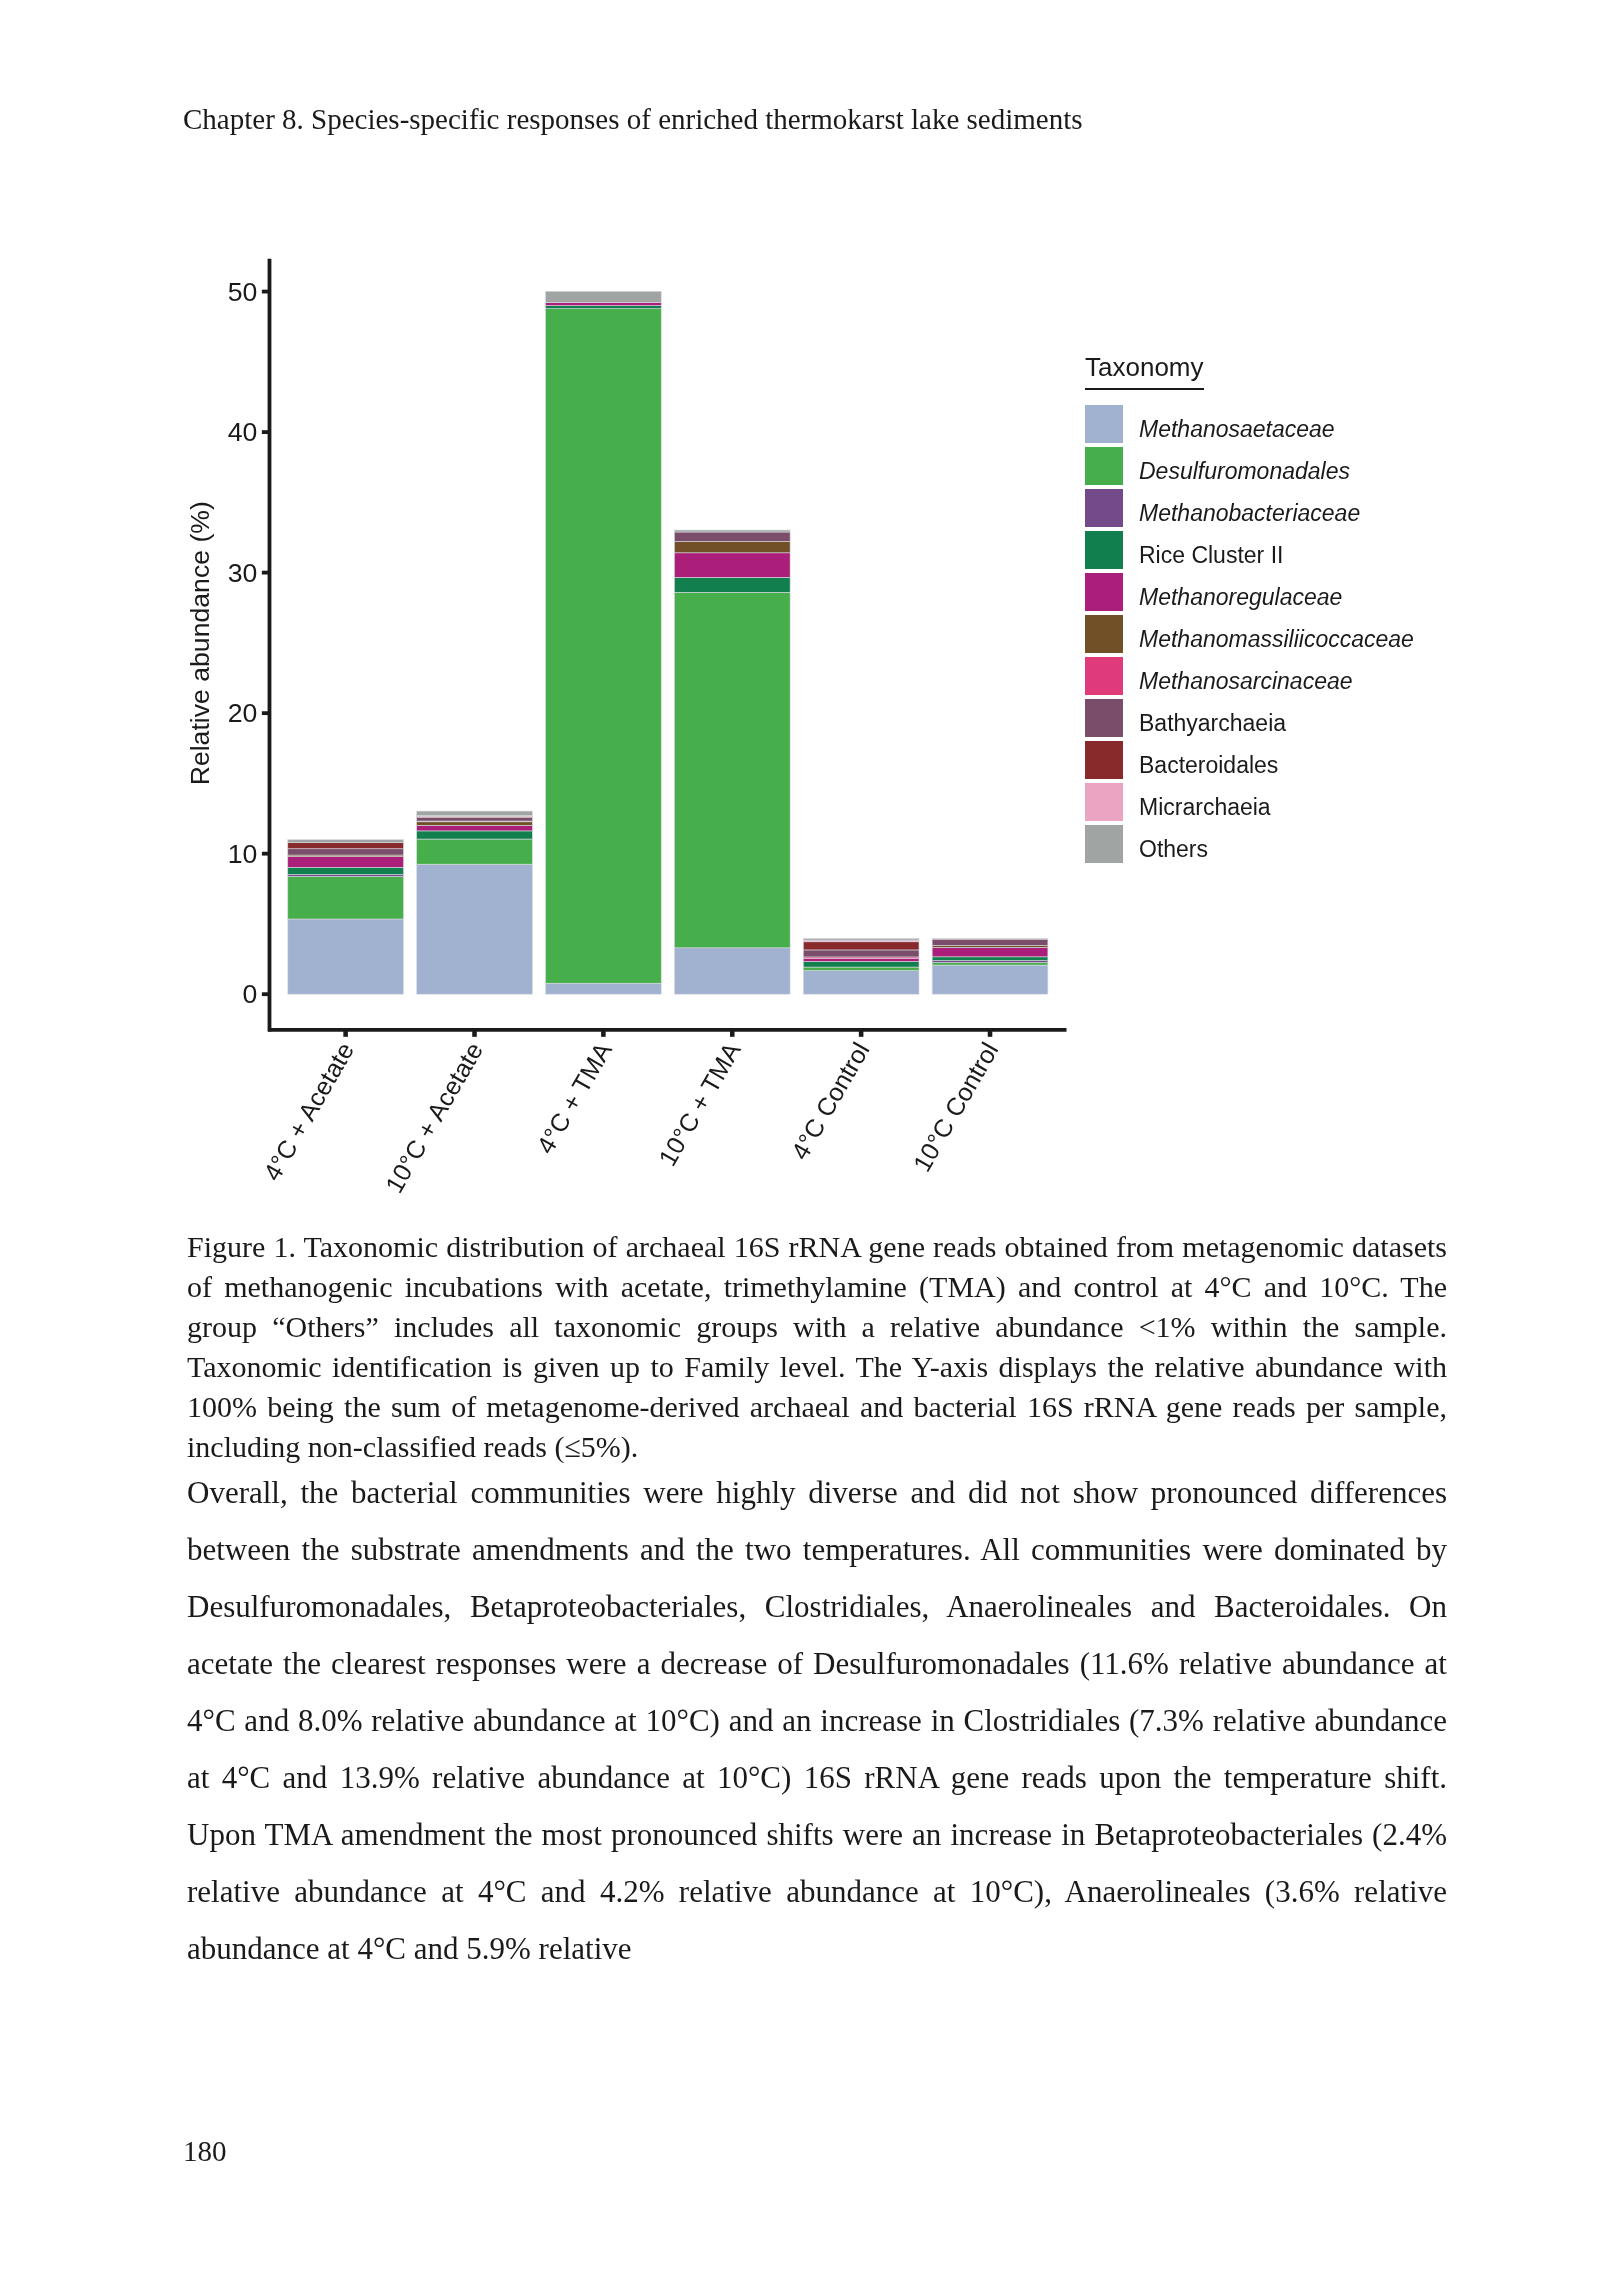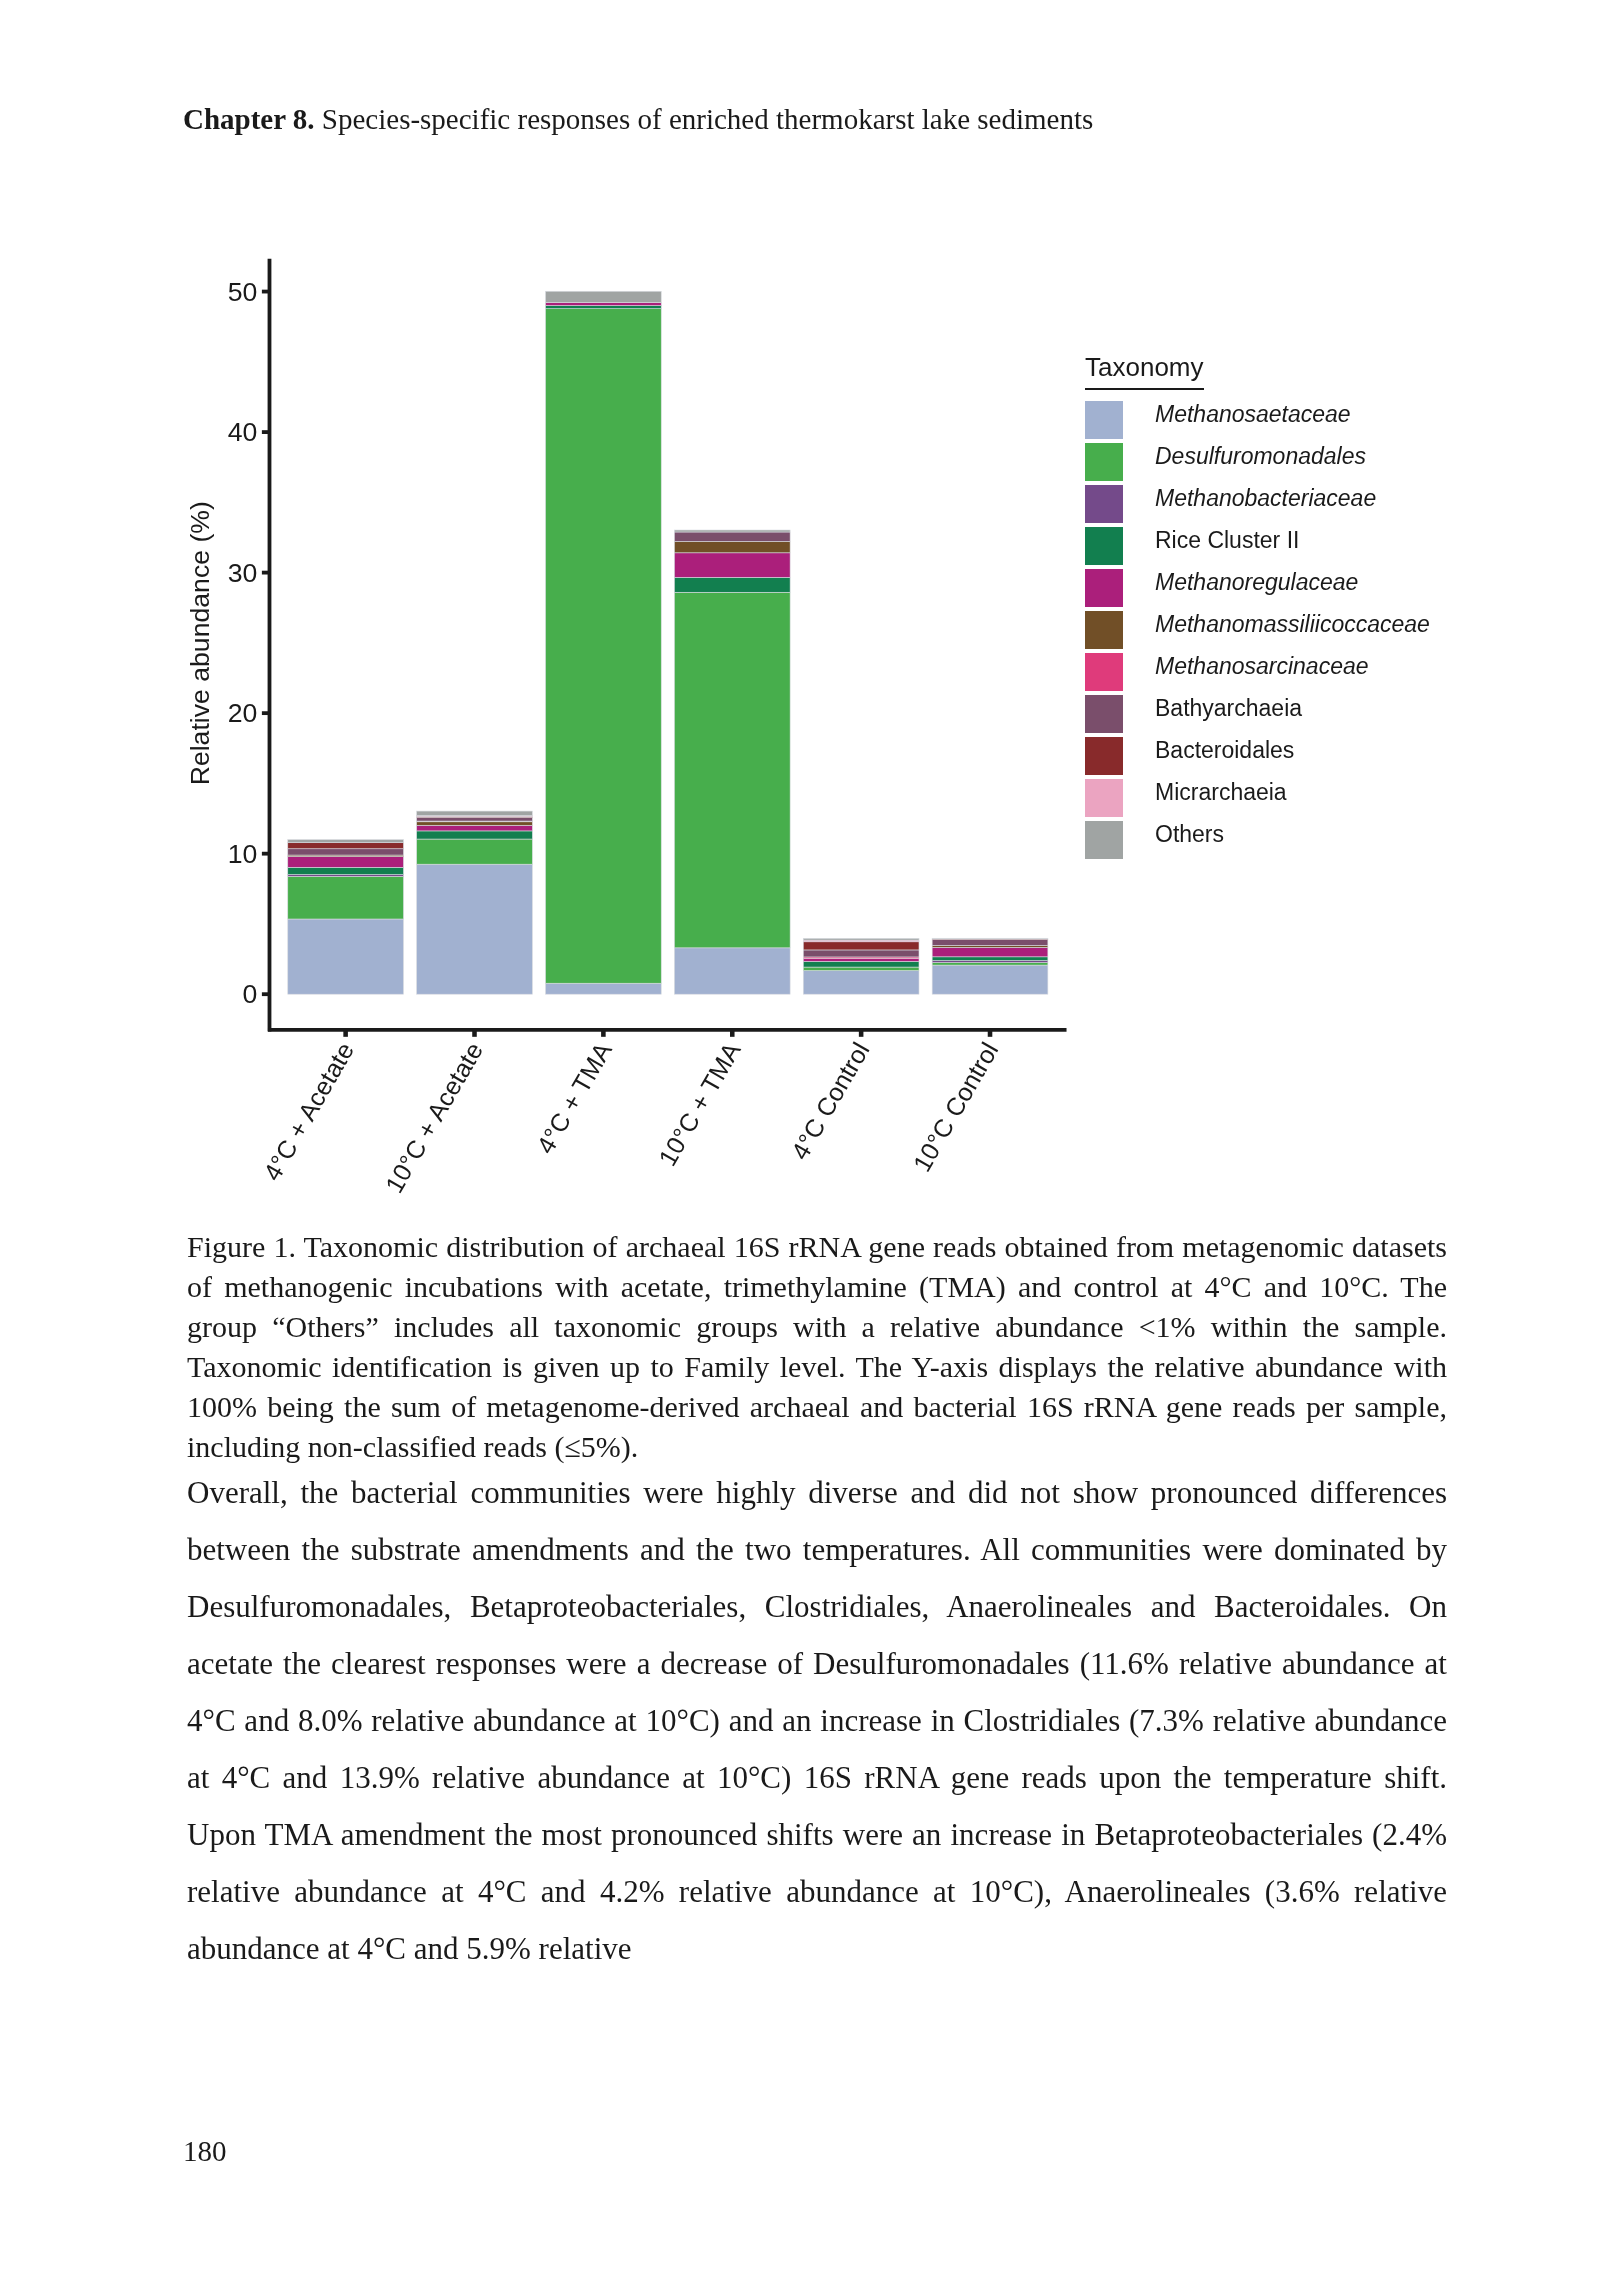--- a/index.html
+++ b/index.html
@@ -1,24 +1,24 @@
 <!DOCTYPE html>
 <html style="font-size:12px"><head>
 <meta charset="utf-8">
 <style>
   html, body { margin: 0; padding: 0; background: #ffffff; }
   body { width: 1618px; height: 2284px; position: relative; overflow: hidden; }
   .serif { font-family: "Liberation Serif", "DejaVu Serif", serif; color: #1a1a1a; }
   .sans { font-family: "Liberation Sans", "DejaVu Sans", sans-serif; color: #1a1a1a; }
   #running-header { position: absolute; left: 183px; top: 103px; font-size: 29px; }
-  #running-header b { font-weight: bold; }
+  #running-header b { font-weight: normal; }
   #chart { position: absolute; left: 0; top: 0; }
   #legend { position: absolute; left: 1085px; top: 352px; }
   .legend-title { font-size: 26px; border-bottom: 2.3px solid #1a1a1a; display: inline-block; padding-bottom: 5px; margin-bottom: 10.7px; }
-  .legend-item { display: flex; align-items: flex-start; height: 42px; gap: 16px; }
+  .legend-item { display: flex; align-items: flex-end; height: 42px; }
   .legend-swatch { width: 38px; height: 38px; margin-right: 16px; }
   .legend-label { font-size: 23px; }
   .legend-label.italic { font-style: italic; }
   #caption { position: absolute; left: 187px; top: 1227px; width: 1260px; font-size: 30px; line-height: 40px; text-align: justify; }
   #caption b { font-weight: normal; }
   #body-text { position: absolute; left: 187px; top: 1464px; width: 1260px; font-size: 31px; line-height: 57px; text-align: justify; }
   #page-number { position: absolute; left: 183px; top: 2135px; font-size: 29px; text-align: right; }
 </style>
 </head>
 <body>

